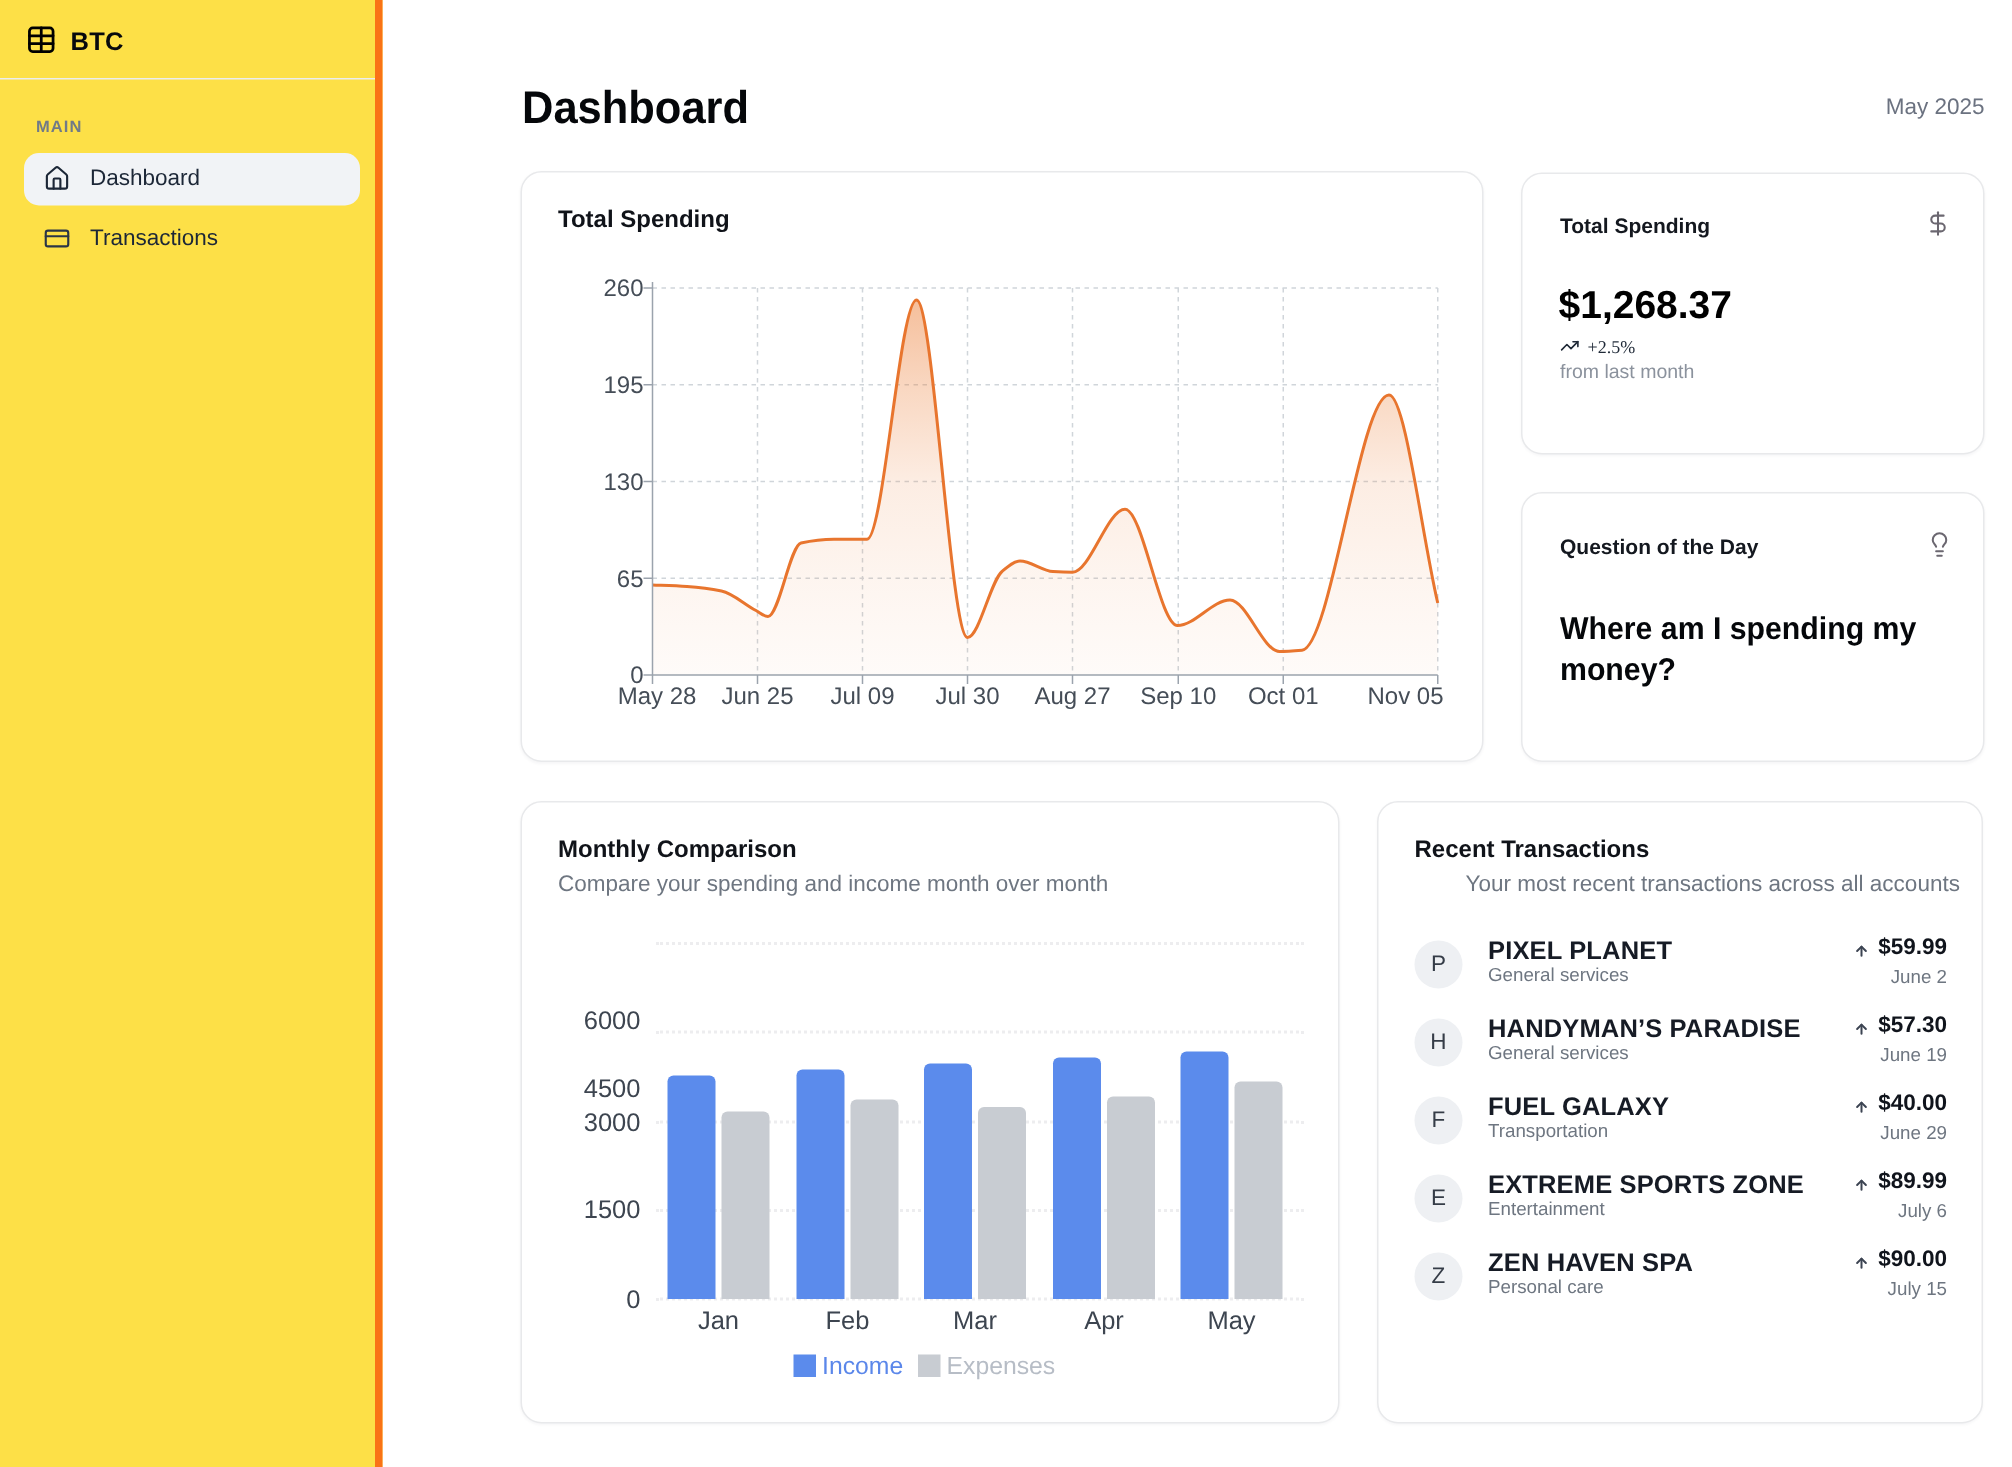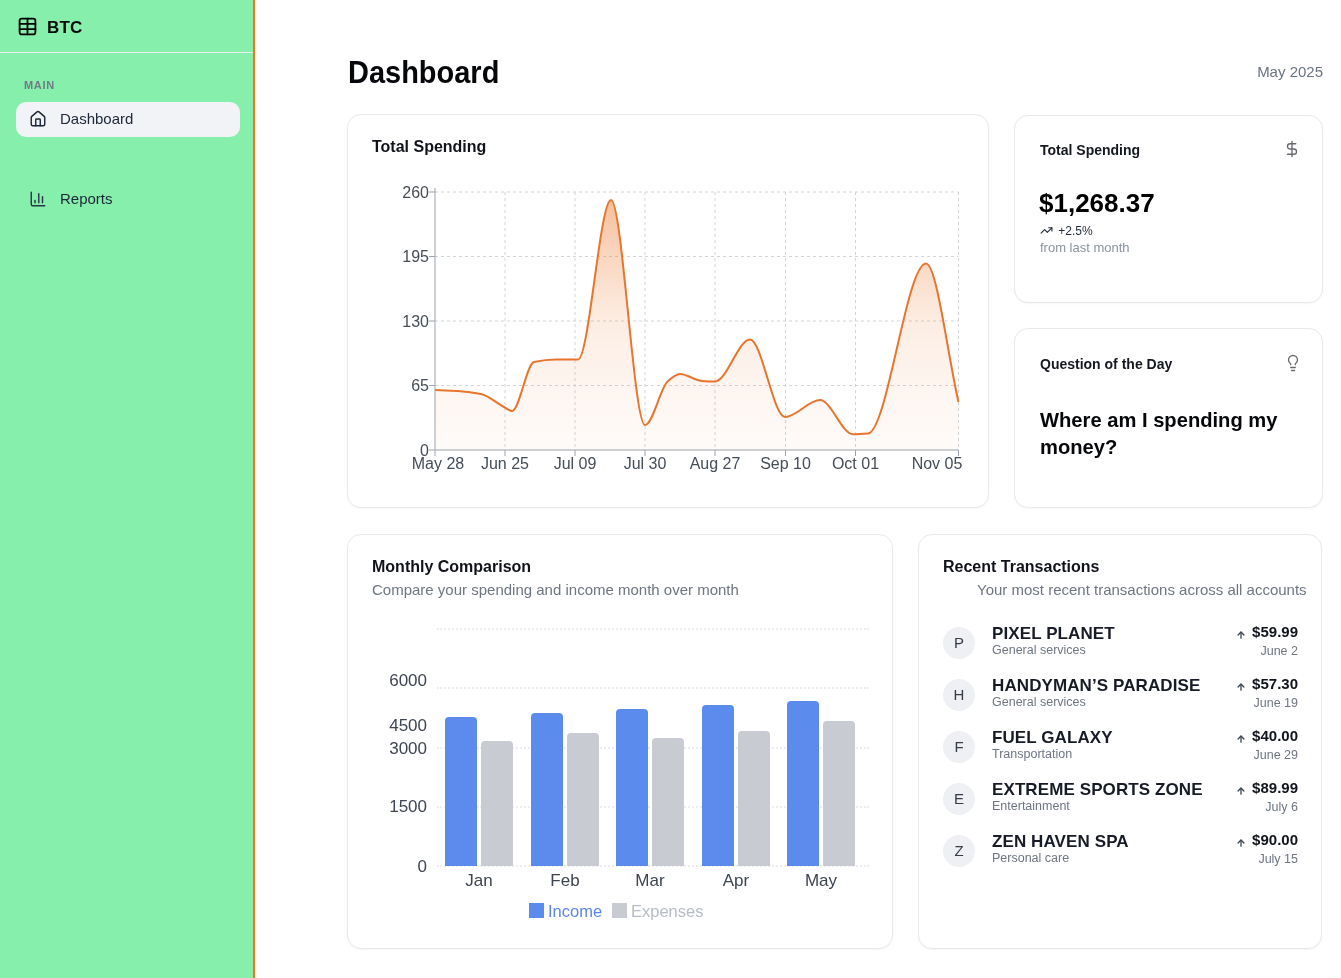--- a/index.html
+++ b/index.html
@@ -1,20 +1,20 @@
 <!DOCTYPE html>
 <html><head>
 <meta charset="utf-8">
 <style>
   * { margin:0; padding:0; box-sizing:border-box; }
   html,body { width:1341px; height:978px; background:#fff; font-family:"Liberation Sans", sans-serif; overflow:hidden; }
   .abs { position:absolute; }
   body { position:relative; }
   
-  #sidebar { position:absolute; left:0; top:0; width:255px; height:978px; background:#86efac; border-right:2px solid #f97316; }
+  #sidebar { position:absolute; left:0; top:0; width:255px; height:978px; background:#fde047; border-right:5px solid #f97316; }
   #logo { position:absolute; left:0; top:0; width:100%; height:53px; border-bottom:1px solid #ebedf0; }
   #logo svg { position:absolute; left:17px; top:16px; }
   #logo .t { position:absolute; left:47px; top:17.5px; font-size:17px; font-weight:700; color:#07090d; letter-spacing:0.2px; }
   .mainlbl { position:absolute; left:24px; top:79px; font-size:11px; font-weight:700; color:#717a87; letter-spacing:0.7px; }
   .nav { position:absolute; left:16px; width:224px; height:35px; border-radius:10px; }
   .nav.sel { background:#f1f3f6; }
   .nav svg { position:absolute; left:13px; top:8px; }
   .nav .lbl { position:absolute; left:44px; top:8px; font-size:15px; color:#1c2737; }
   
   .card { position:absolute; background:#fff; border:1px solid #e8e9eb; border-radius:14px; box-shadow:0 1px 2px rgba(16,24,40,.04); }
@@ -49,28 +49,26 @@
     <div class="t">BTC</div>
   </div>
   <div class="mainlbl">MAIN</div>
   <div class="nav sel" style="top:102px;">
     <svg width="18" height="18" viewBox="0 0 24 24" fill="none" stroke="#1c2737" stroke-width="1.9" stroke-linecap="round" stroke-linejoin="round">
         <path d="M15 21v-8a1 1 0 0 0-1-1h-4a1 1 0 0 0-1 1v8"></path>
         <path d="M3 10a2 2 0 0 1 .709-1.528l7-5.999a2 2 0 0 1 2.582 0l7 5.999A2 2 0 0 1 21 10v9a2 2 0 0 1-2 2H5a2 2 0 0 1-2-2z"></path>
       </svg>
     <div class="lbl">Dashboard</div>
   </div>
-  <div class="nav" style="top:182px;">
+  <div class="nav" style="top:142px;">
     <svg width="18" height="18" viewBox="0 0 24 24" fill="none" stroke="#2a3547" stroke-width="1.9" stroke-linecap="round" stroke-linejoin="round">
-        <path d="M3 3v16a2 2 0 0 0 2 2h16"></path>
-        <path d="M18 17V9"></path>
-        <path d="M13 17V5"></path>
-        <path d="M8 17v-3"></path>
+        <rect x="2" y="5" width="20" height="14" rx="2"></rect>
+        <path d="M2 10h20"></path>
       </svg>
-    <div class="lbl">Reports</div>
+    <div class="lbl">Transactions</div>
   </div>
 </div>
 
 <h1>Dashboard</h1>
 <div id="may">May 2025</div>
 
 <div class="card" style="left:347px; top:114px; width:642px; height:394px;"></div>
 <div class="ct" style="left:372px; top:138px;">Total Spending</div>
 <svg id="linechart" class="abs" style="left:347px; top:114px;" width="642" height="394" viewBox="0 0 642 394">
   <defs>
@@ -138,21 +136,21 @@
 <svg class="abs" style="left:1283px; top:140px;" width="18" height="18" viewBox="0 0 24 24" fill="none" stroke="#6b6770" stroke-width="1.8" stroke-linecap="round" stroke-linejoin="round">
     <line x1="12" y1="2" x2="12" y2="22"></line>
     <path d="M17 5H9.5a3.5 3.5 0 0 0 0 7h5a3.5 3.5 0 0 1 0 7H6"></path>
   </svg>
 <div style="position:absolute; left:1039px; top:187.5px; font-size:26px; font-weight:700; color:#000000;">$1,268.37</div>
 <div style="position:absolute; left:1040px; top:224px; font-size:12px; color:#1f2937;">
   <svg width="13" height="13" viewBox="0 0 24 24" fill="none" stroke="#1f2937" stroke-width="2" stroke-linecap="round" stroke-linejoin="round" style="vertical-align:-2px;">
       <polyline points="22 7 13.5 15.5 8.5 10.5 2 17"></polyline>
       <polyline points="16 7 22 7 22 13"></polyline>
     </svg>
-  <span style="margin-left:2px;">+2.5%</span>
+  <span style="margin-left:2px;font-family:Liberation Serif, serif;">+2.5%</span>
 </div>
 <div style="position:absolute; left:1040px; top:240px; font-size:13px; color:#8b929d;">from last month</div>
 
 <div class="card" style="left:1014px; top:328px; width:309px; height:180px;"></div>
 <div style="position:absolute; left:1040px; top:356px; font-size:14px; font-weight:700; color:#14181f;">Question of the Day</div>
 <svg class="abs" style="left:1284px; top:354px;" width="18" height="18" viewBox="0 0 24 24" fill="none" stroke="#6b6770" stroke-width="1.8" stroke-linecap="round" stroke-linejoin="round">
     <path d="M15 14c.2-1 .7-1.7 1.5-2.5 1-.9 1.5-2.2 1.5-3.5A6 6 0 0 0 6 8c0 1 .2 2.2 1.5 3.5.7.7 1.3 1.5 1.5 2.5"></path>
     <path d="M9 18h6"></path>
     <path d="M10 22h4"></path>
   </svg>

